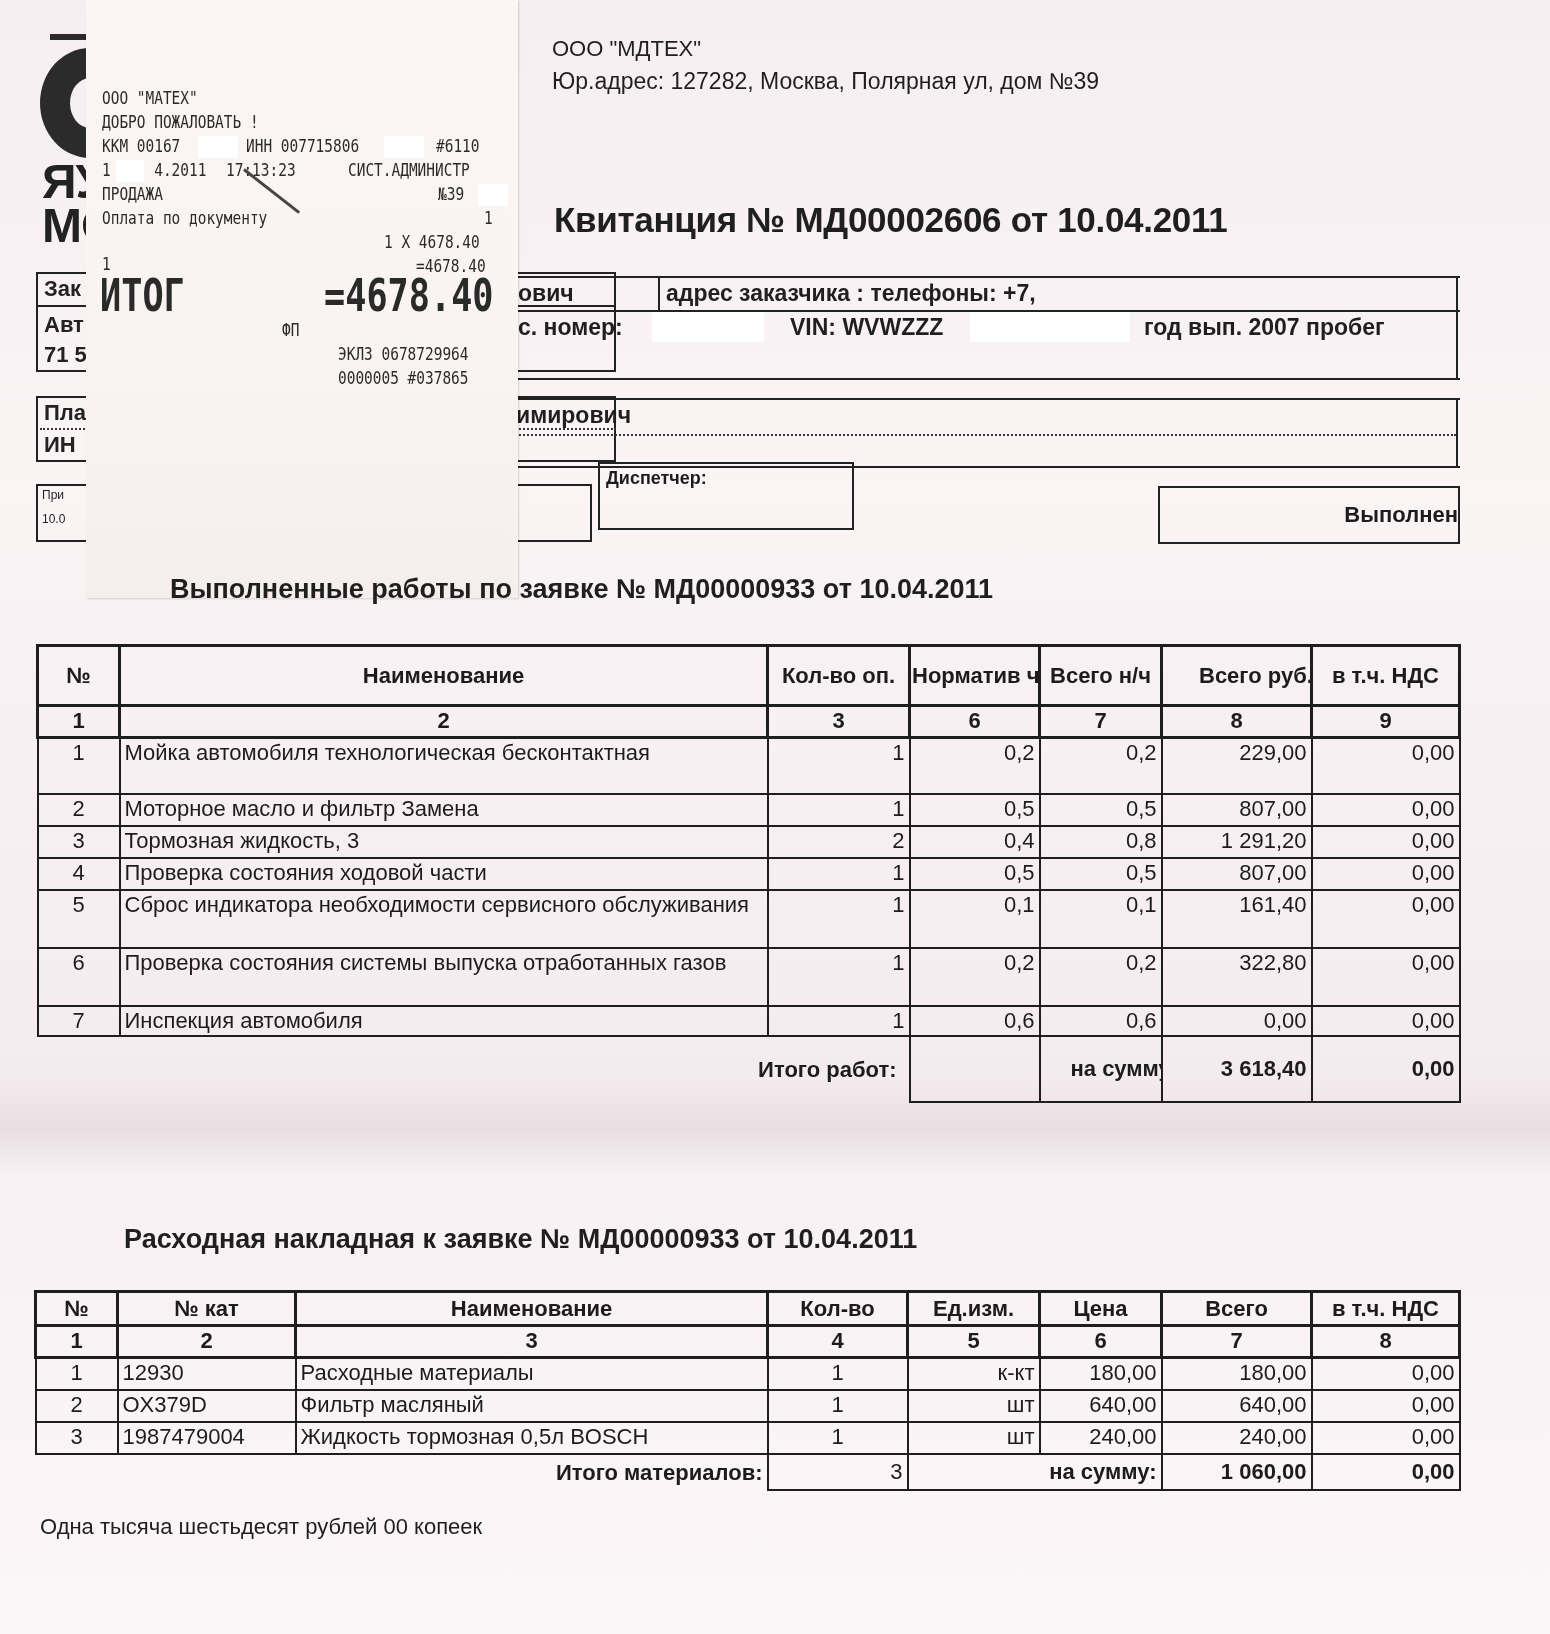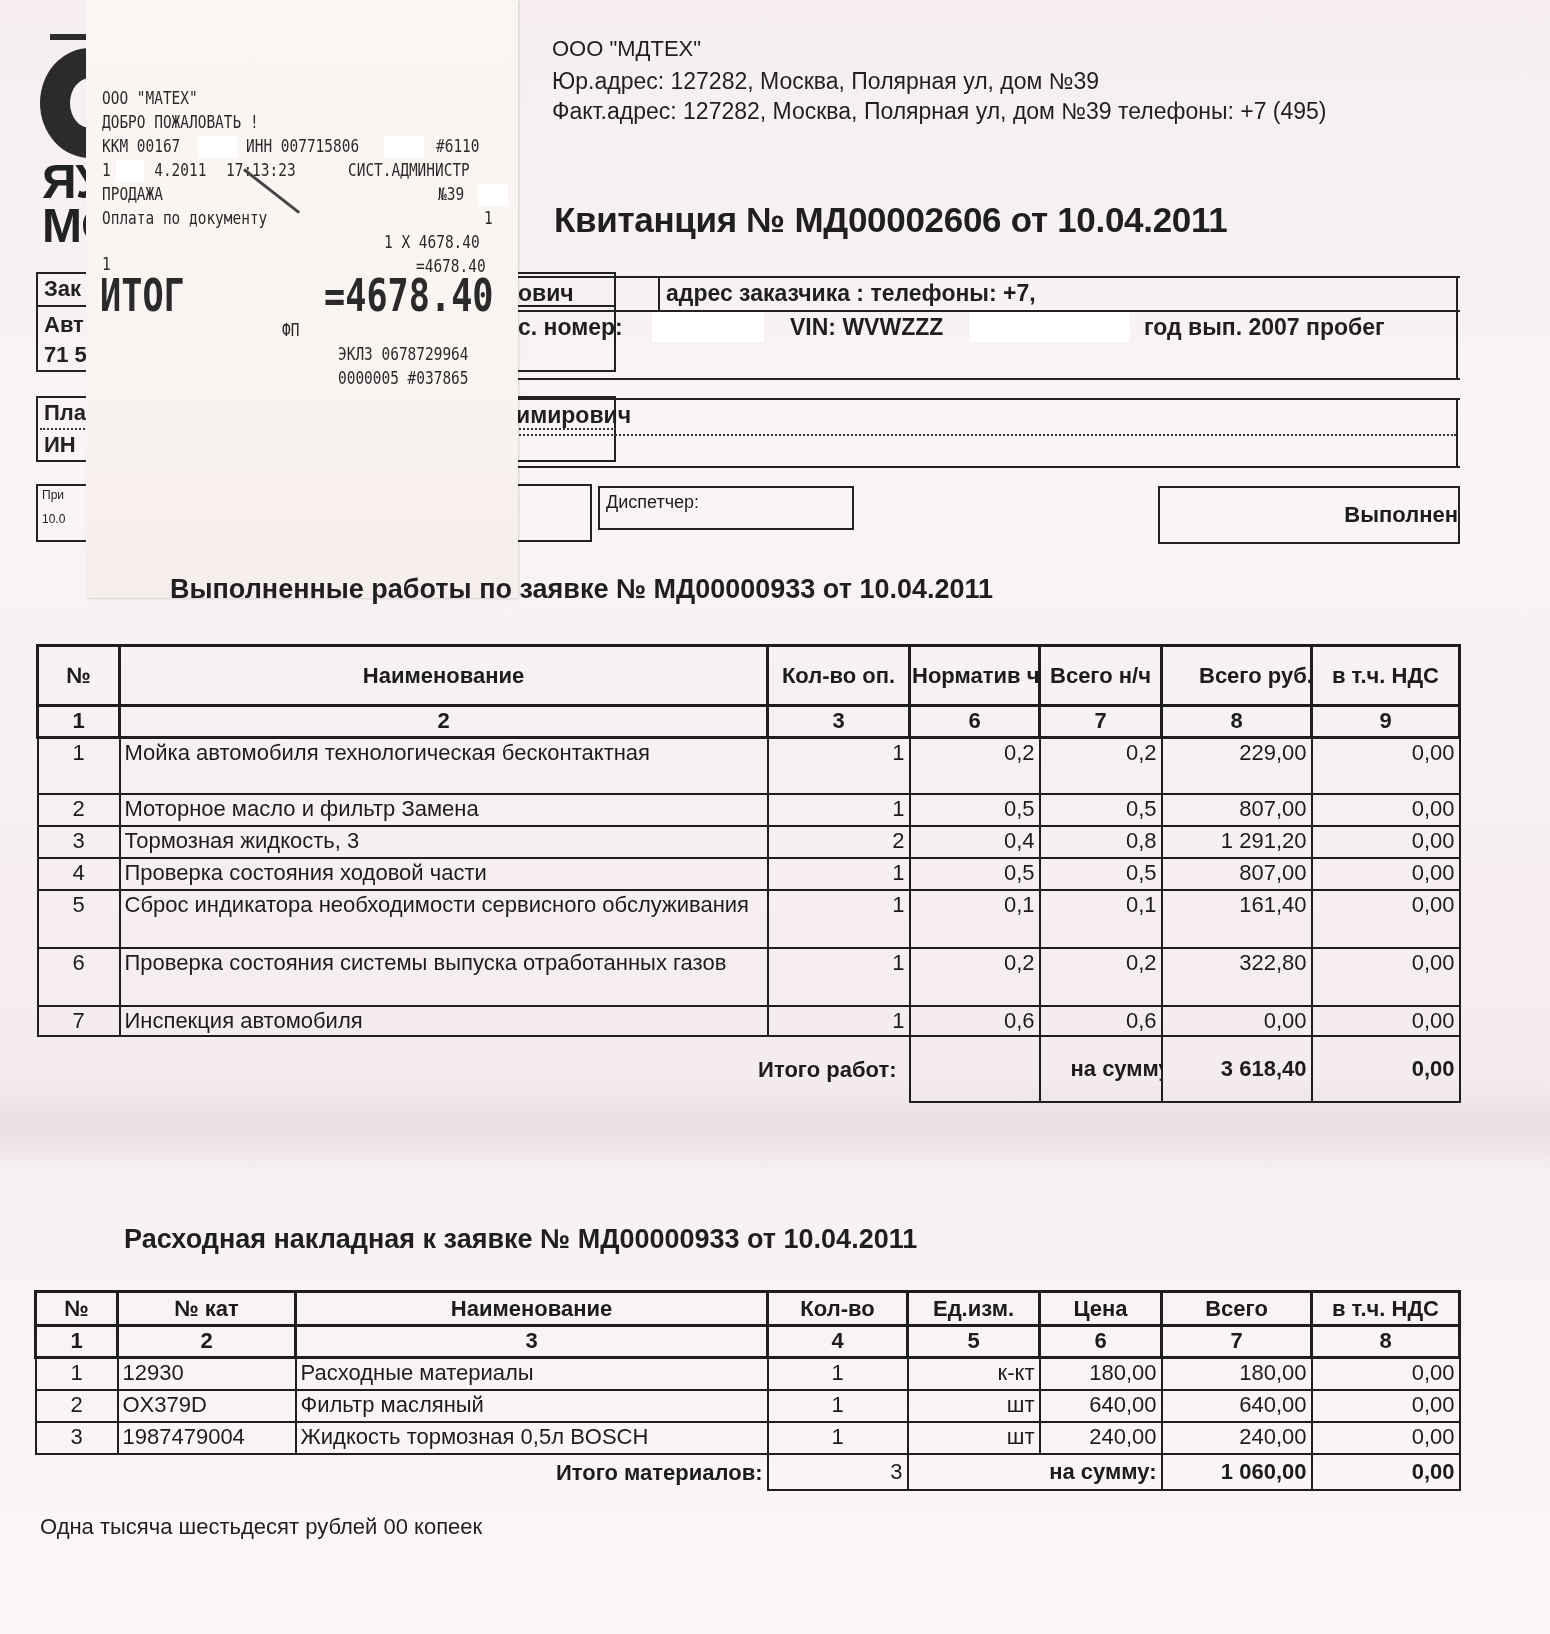--- a/index.html
+++ b/index.html
@@ -111,31 +111,30 @@
   <div class="bold22" style="left:790px;top:314px;">VIN: WVWZZZ</div>
   <div class="redact" style="left:970px;top:312px;width:160px;height:30px;"></div>
   <div class="bold22" style="left:1144px;top:314px;">год вып. 2007 пробег</div>
 
   <div class="hline" style="left:516px;top:398px;width:944px;"></div>
   <div class="bold22" style="left:516px;top:402px;">имирович</div>
   <div class="dotted" style="left:516px;top:434px;width:940px;"></div>
   <div class="hline" style="left:516px;top:466px;width:944px;"></div>
   <div class="vline" style="left:1456px;top:398px;height:70px;"></div>
 
-  <div class="plain-box" style="left:598px;top:486px;width:256px;height:44px;">
+  <div class="plain-box" style="left:598px;top:462px;width:256px;height:68px;font-weight:bold;">
     <div style="position:absolute;left:6px;top:4px;font-size:18px;">Диспетчер:</div>
   </div>
   <div class="status-box" style="left:1158px;top:486px;width:302px;height:58px;">
     <span>Выполнен</span>
   </div>
 
   <div class="company">
     <div class="name">ООО "МДТЕХ"</div>
     <div>Юр.адрес: 127282, Москва, Полярная ул, дом №39</div>
-    <div>Факт.адрес: 127282, Москва, Полярная ул, дом №39 телефоны: +7 (495)</div>
   </div>
   <div class="title-main">Квитанция № МД00002606 от 10.04.2011</div>
 
   <div class="receipt">
     <div class="r-line" style="left:16px;top:88px;">ООО "МАТЕХ"</div>
     <div class="r-line" style="left:16px;top:112px;">ДОБРО ПОЖАЛОВАТЬ !</div>
     <div class="r-line" style="left:16px;top:136px;">ККМ 00167</div>
     <div class="redact" style="left:112px;top:136px;width:40px;height:22px;"></div>
     <div class="r-line" style="left:160px;top:136px;">ИНН 007715806</div>
     <div class="redact" style="left:298px;top:136px;width:40px;height:22px;"></div>

